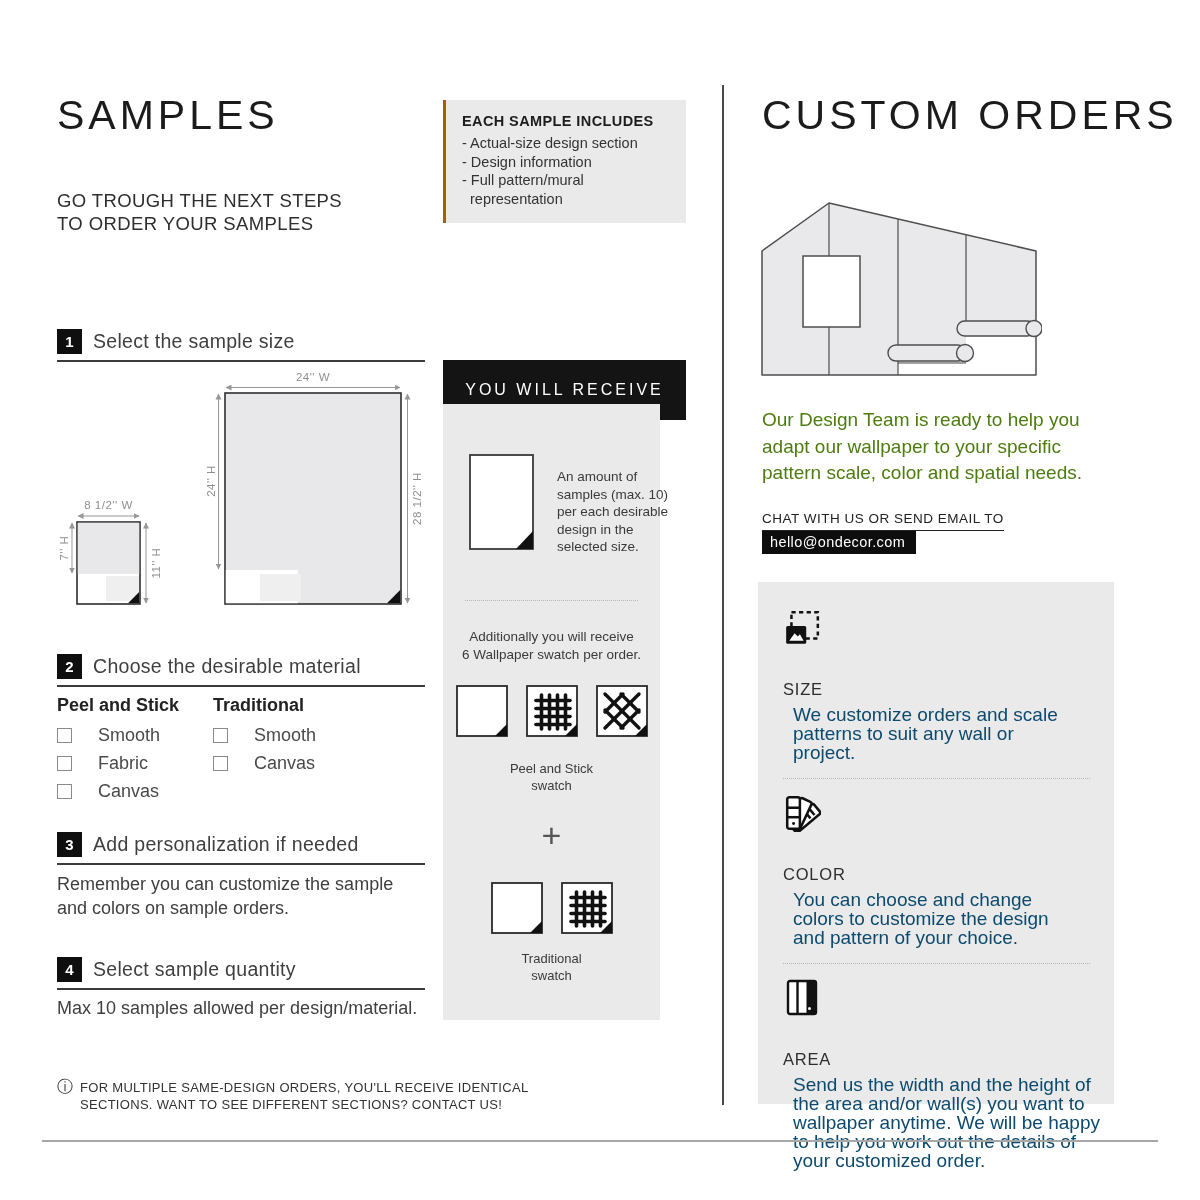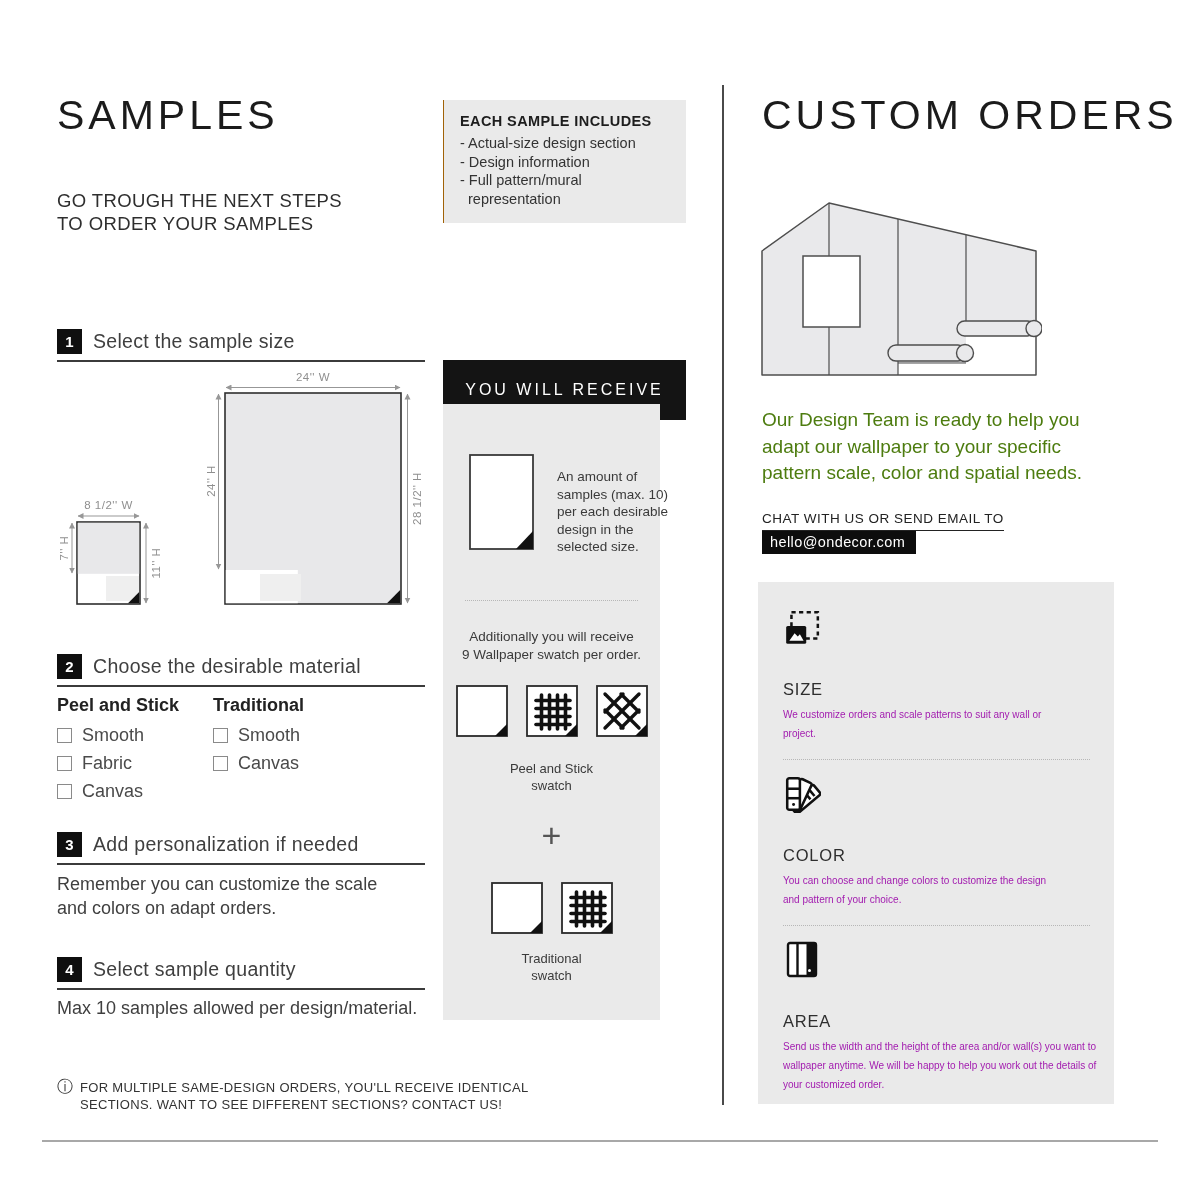--- a/index.html
+++ b/index.html
@@ -13,29 +13,29 @@
   .big-title{font-size:41px;letter-spacing:4px;color:#1b1b1b;font-weight:400;white-space:nowrap;}
   .subtitle{font-size:18.5px;line-height:23px;letter-spacing:.4px;color:#2e2e2e;white-space:pre-line;}
   
   .step{display:flex;align-items:center;gap:11px;border-bottom:2px solid #3b3b3b;padding-bottom:6px;width:368px;}
   .step-badge{width:25px;height:25px;background:#0f0f0f;color:#fff;font-size:15px;font-weight:700;
     display:flex;align-items:center;justify-content:center;flex:0 0 25px;}
   .step-title{font-size:19.5px;color:#3f3f3f;letter-spacing:.3px;white-space:nowrap;}
   .step-body{font-size:18px;line-height:24px;color:#3f3f3f;}
   
   .mat-col-title{font-size:18px;font-weight:700;color:#222;margin-bottom:9px;}
-  .mat-row{display:flex;align-items:center;gap:10px;margin-bottom:7px;}
+  .mat-row{display:flex;align-items:center;gap:26px;margin-bottom:7px;}
   .checkbox{width:13px;height:13px;border:1.5px solid #8a8a8a;background:#fff;flex:0 0 13px;}
   .mat-label{font-size:18px;color:#4a4a4a;}
   
   .footnote{display:flex;gap:7px;align-items:flex-start;}
   .info-icon{font-size:16px;line-height:16px;color:#333;margin-top:0px;}
   .footnote-text{font-size:13px;line-height:17px;letter-spacing:.3px;color:#333;white-space:pre-line;}
   
-  .includes-box{left:443px;top:100px;width:243px;background:#eaeaea;border-left:1px solid #a16207;
+  .includes-box{left:443px;top:100px;width:243px;background:#eaeaea;border-left:3px solid #a16207;
     box-sizing:border-box;padding:13px 14px 15px 16px;}
   .includes-title{font-size:14.5px;font-weight:700;letter-spacing:.4px;color:#1d1d1d;margin-bottom:5px;}
   .includes-item{font-size:14.5px;line-height:18.5px;color:#333;padding-left:8px;text-indent:-8px;}
   .receive-header{left:443px;top:360px;width:243px;height:60px;background:#141414;color:#fff;
     font-size:16px;letter-spacing:3px;display:flex;align-items:center;justify-content:center;white-space:nowrap;}
   .receive-panel{left:443px;top:404px;width:217px;height:616px;background:#eaeaea;}
   .receive-sample-text{left:114px;top:64px;width:126px;font-size:13.5px;line-height:17.5px;color:#3a3a3a;}
   .dotted-div{border-top:1.5px dotted #b7b7b7;}
   .additional-text{left:0;right:0;top:224px;text-align:center;font-size:13.5px;line-height:17.5px;
     color:#3a3a3a;white-space:pre-line;}
@@ -43,21 +43,21 @@
   .swatch-caption{left:0;right:0;text-align:center;font-size:13px;line-height:17px;color:#3a3a3a;white-space:pre-line;}
   .plus-sign{left:0;right:0;top:413px;text-align:center;font-size:34px;font-weight:300;color:#555;line-height:36px;}
   
   .intro{font-size:19px;line-height:26.5px;color:#4d7c0f;width:358px;}
   .chat-label{font-size:13.5px;letter-spacing:.5px;color:#222;border-bottom:1.5px solid #222;
     padding-bottom:4px;display:inline-block;}
   .email-chip{background:#0d0d0d;color:#fff;font-size:14.5px;letter-spacing:.4px;padding:3px 11px 4px 8px;display:inline-block;}
   .features-panel{left:758px;top:582px;width:356px;height:522px;background:#eaeaea;
     box-sizing:border-box;padding:27px 12px 0 25px;}
   .feature-name{font-size:16.5px;letter-spacing:.8px;color:#2e2e2e;margin-top:29px;}
-  .feature-text{font-size:10px;line-height:19px;color:#a21caf;margin-top:6px;}
+  .feature-text{font-size:19px;line-height:19px;color:#0c4a6e;margin-top:6px;margin-left:10px;}
   .feature-div{border-top:1.5px dotted #b7b7b7;margin:16px 12px 15px 0;}
   .w270{max-width:270px;} .w280{max-width:280px;} .w315{max-width:318px;}
   .column-divider{left:722px;top:85px;width:2px;height:1020px;background:#4a4a4a;}
   .footer-rule{left:42px;top:1140px;width:1116px;height:2px;background:#a8a8a8;}
   svg text{font-family:"Liberation Sans","DejaVu Sans",sans-serif;}
 </style>
 </head>
 <body>
 
 <div class="abs big-title" style="left:57px;top:92px;">SAMPLES</div>
@@ -134,21 +134,21 @@
   <div class="mat-row">
     <span class="checkbox"></span>
     <span class="mat-label">Canvas</span>
   </div>
 </div>
 
 <div class="abs step" style="left:57px;top:832px;">
   <div class="step-badge">3</div>
   <div class="step-title">Add personalization if needed</div>
 </div>
-<div class="abs step-body" style="left:57px;top:872px;width:350px;">Remember you can customize the scale and colors on adapt orders.</div>
+<div class="abs step-body" style="left:57px;top:872px;width:350px;">Remember you can customize the sample and colors on sample orders.</div>
 
 <div class="abs step" style="left:57px;top:957px;">
   <div class="step-badge">4</div>
   <div class="step-title">Select sample quantity</div>
 </div>
 <div class="abs step-body" style="left:57px;top:996px;width:380px;">Max 10 samples allowed per design/material.</div>
 
 <div class="abs footnote" style="left:57px;top:1079px;width:500px;">
   <span class="info-icon">ⓘ</span>
   <span class="footnote-text">FOR MULTIPLE SAME-DESIGN ORDERS, YOU'LL RECEIVE IDENTICAL
@@ -168,21 +168,21 @@
 
   <svg class="abs" style="left:26px;top:50px;" width="66" height="97" viewBox="0 0 66 97">
     <rect x="1" y="1" width="63" height="94" fill="#ffffff" stroke="#3a3a3a" stroke-width="1.8"></rect>
     <polygon points="64,95 64,77 47,95" fill="#111"></polygon>
   </svg>
   <div class="abs receive-sample-text">An amount of samples (max. 10) per each desirable design in the selected size.</div>
 
   <div class="abs dotted-div" style="left:22px;right:22px;top:196px;"></div>
 
   <div class="abs additional-text">Additionally you will receive
-9 Wallpaper swatch per order.</div>
+6 Wallpaper swatch per order.</div>
 
   <div class="abs swatch-row" style="top:281px;">
     <svg width="52" height="52" viewBox="0 0 52 52">
       <rect x="1" y="1" width="50" height="50" fill="#fff" stroke="#2a2a2a" stroke-width="1.8"></rect>
       <polygon points="51,51 51,39 39,51" fill="#111"></polygon>
     </svg>
     <svg width="52" height="52" viewBox="0 0 52 52">
       <rect x="1" y="1" width="50" height="50" fill="#fff" stroke="#2a2a2a" stroke-width="1.8"></rect>
       <g stroke="#111" stroke-width="3.6" stroke-linecap="round">
         <line x1="15.5" y1="10" x2="15.5" y2="44"></line>

